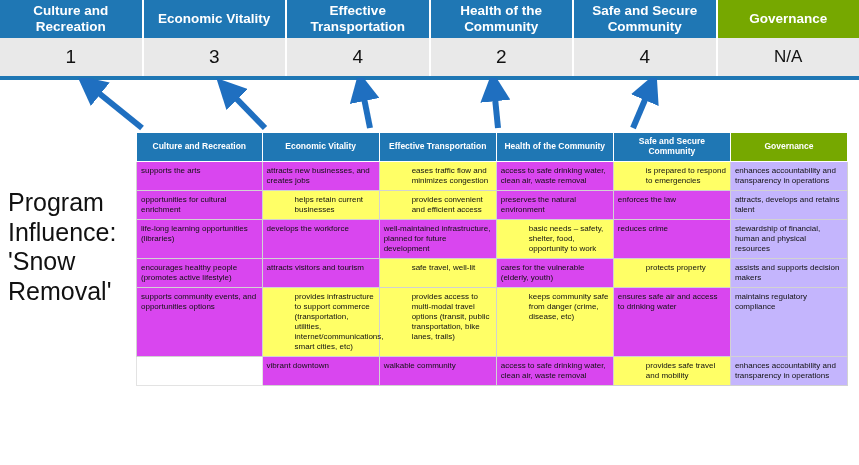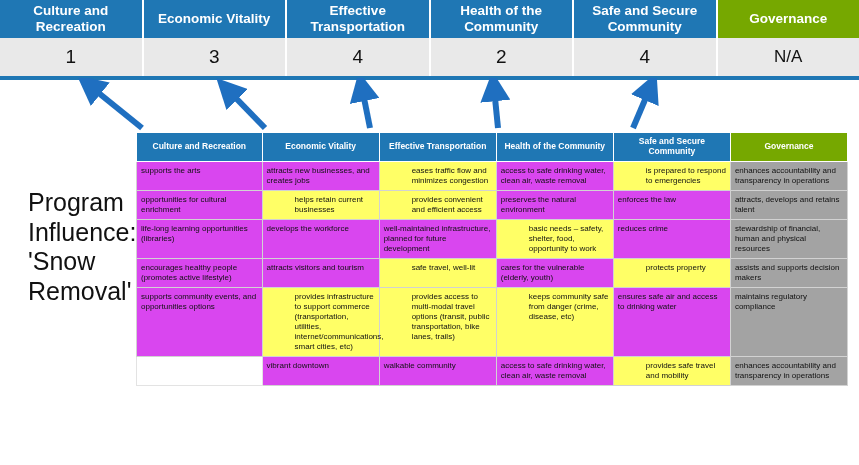--- a/index.html
+++ b/index.html
@@ -84,21 +84,21 @@
     position: absolute;
     left: 0;
     top: 78px;
     width: 859px;
     height: 56px;
   }
 
   
   #caption {
     position: absolute;
-    left: 28px;
+    left: 8px;
     top: 188px;
     width: 130px;
     font-size: 25px;
     color: #111111;
     line-height: 1.18;
   }
 
   
   #matrix {
     position: absolute;
@@ -129,21 +129,21 @@
     border: 1px solid #d2d2d2;
     background: #d946ef;
     line-height: 1.25;
     height: 20px;
   }
   #matrix td.hl {
     background: #ffff66;
     padding-left: 32px;
   }
   #matrix td.gray {
-    background: #a3a3a3;
+    background: #c4b5fd;
   }
   #matrix td.empty {
     background: #ffffff;
     border-color: #e3e3e3;
   }
 </style>
 </head>
 <body>
 
 <div id="top-band">

